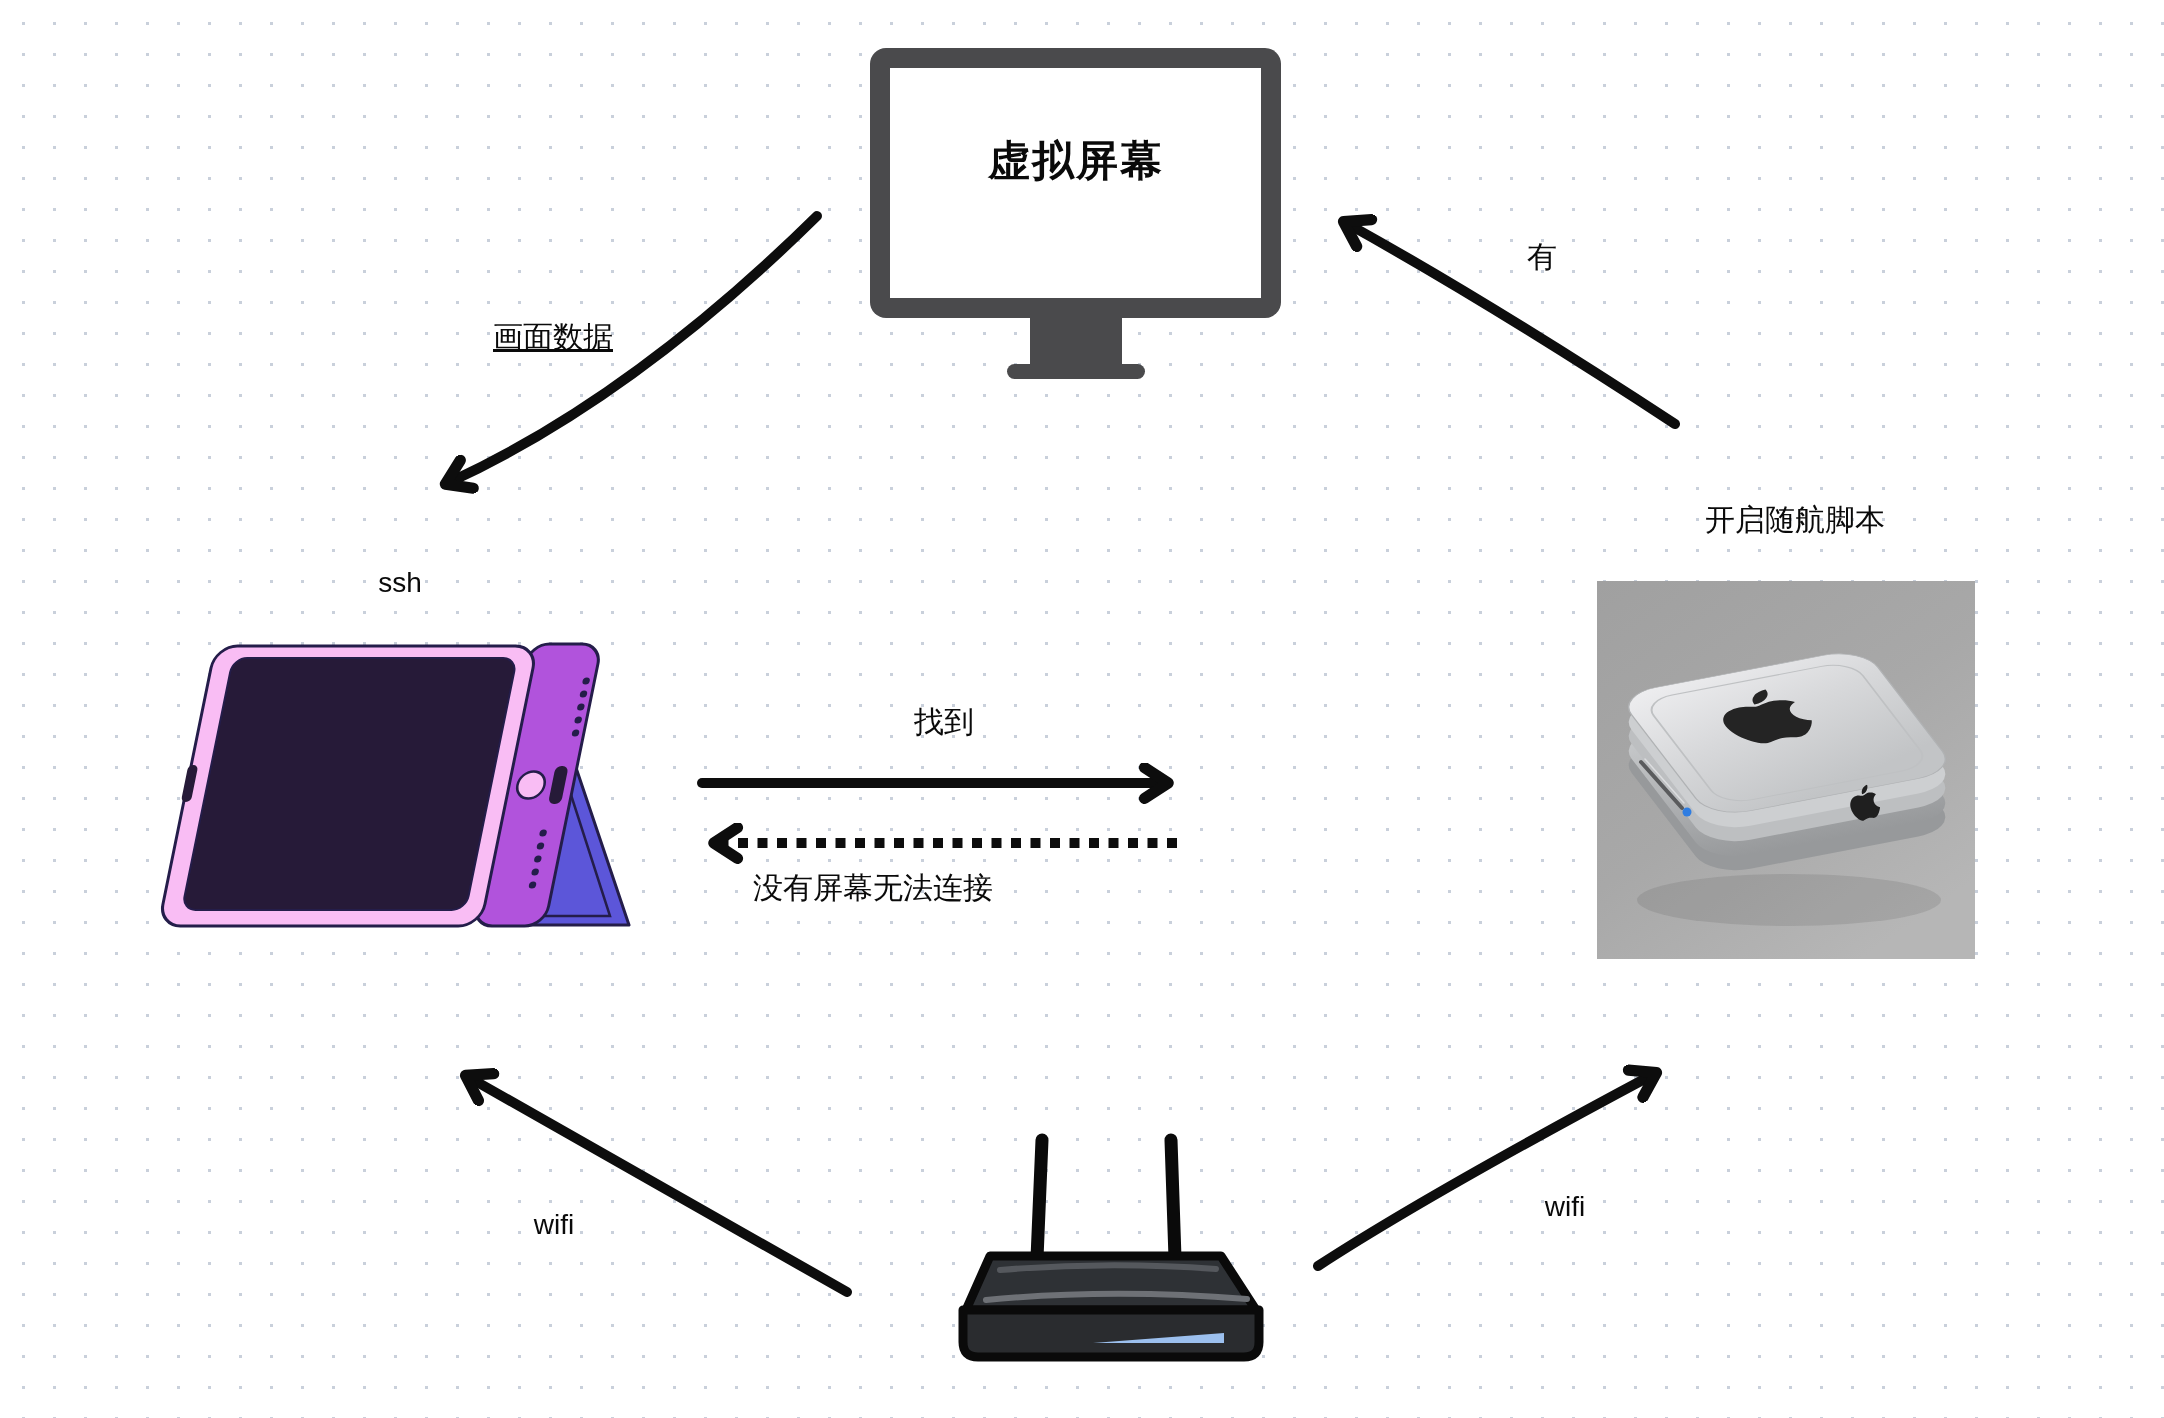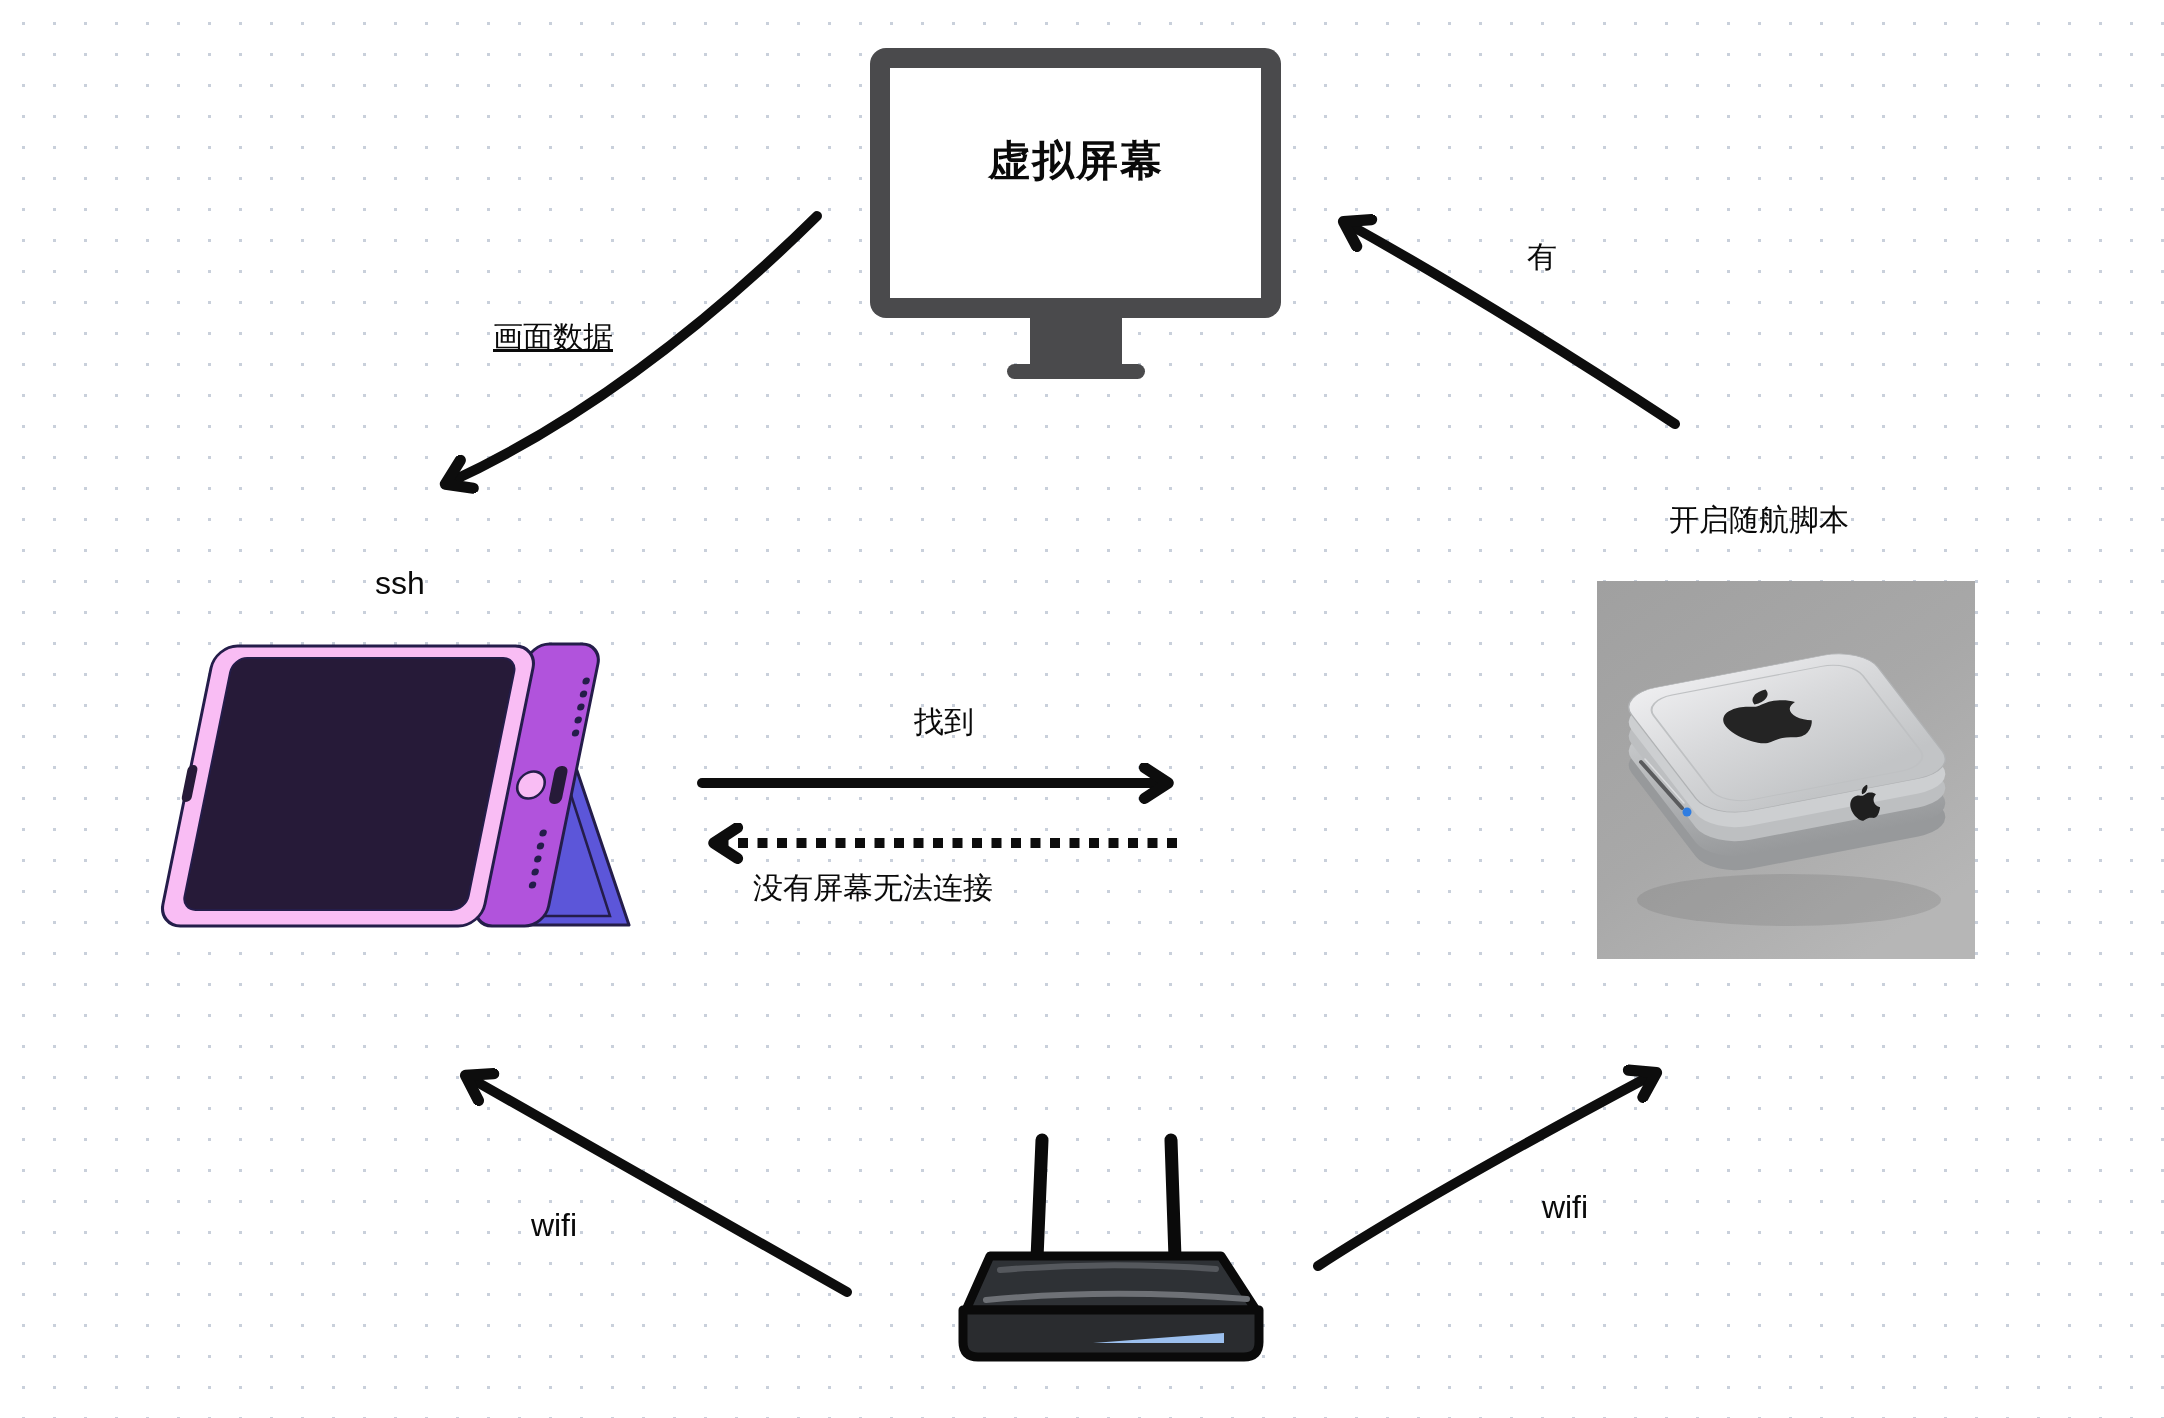--- a/index.html
+++ b/index.html
@@ -16,21 +16,21 @@
   }
   .layer{position:absolute;left:0;top:0;}
   .lbl{
     position:absolute;
     transform:translate(-50%,-50%);
     font-size:30px;
     color:#0a0a0a;
     white-space:nowrap;
     line-height:1.2;
   }
-  .lbl-latin{font-size:32px;}
+  .lbl-latin{font-size:28px;}
   .lbl-screen{font-size:42px;font-weight:600;letter-spacing:2px;}
 </style>
 </head>
 <body>
 
 <div class="canvas">
 
   <svg class="layer" width="2164" height="1418" viewBox="0 0 2164 1418">
     <defs>
       <marker id="chev" viewBox="0 0 20 20" refX="13" refY="10" markerWidth="4.1" markerHeight="4.1" orient="auto-start-reverse" markerUnits="strokeWidth">
@@ -140,19 +140,19 @@
       <path d="M1000,1270 Q1108,1261 1216,1269" fill="none" stroke="#55585d" stroke-width="6" stroke-linecap="round"></path>
       <path d="M986,1300 Q1110,1288 1247,1299" fill="none" stroke="#6e7176" stroke-width="6" stroke-linecap="round"></path>
       <polygon points="1093,1343 1224,1333 1224,1343" fill="#9cc0ee"></polygon>
     </g>
   </svg>
 
   <div class="lbl lbl-screen" style="left:1076px;top:161px;">虚拟屏幕</div>
   <div class="lbl" style="left:553px;top:337px;text-decoration:underline;">画面数据</div>
   <div class="lbl" style="left:1542px;top:257px;">有</div>
   <div class="lbl lbl-latin" style="left:400px;top:583px;">ssh</div>
-  <div class="lbl" style="left:1759px;top:520px;">开启随航脚本</div>
+  <div class="lbl" style="left:1795px;top:520px;">开启随航脚本</div>
   <div class="lbl" style="left:944px;top:722px;">找到</div>
   <div class="lbl" style="left:873px;top:888px;">没有屏幕无法连接</div>
   <div class="lbl lbl-latin" style="left:554px;top:1225px;">wifi</div>
   <div class="lbl lbl-latin" style="left:1565px;top:1207px;">wifi</div>
 
 </div>
 
 </body></html>

